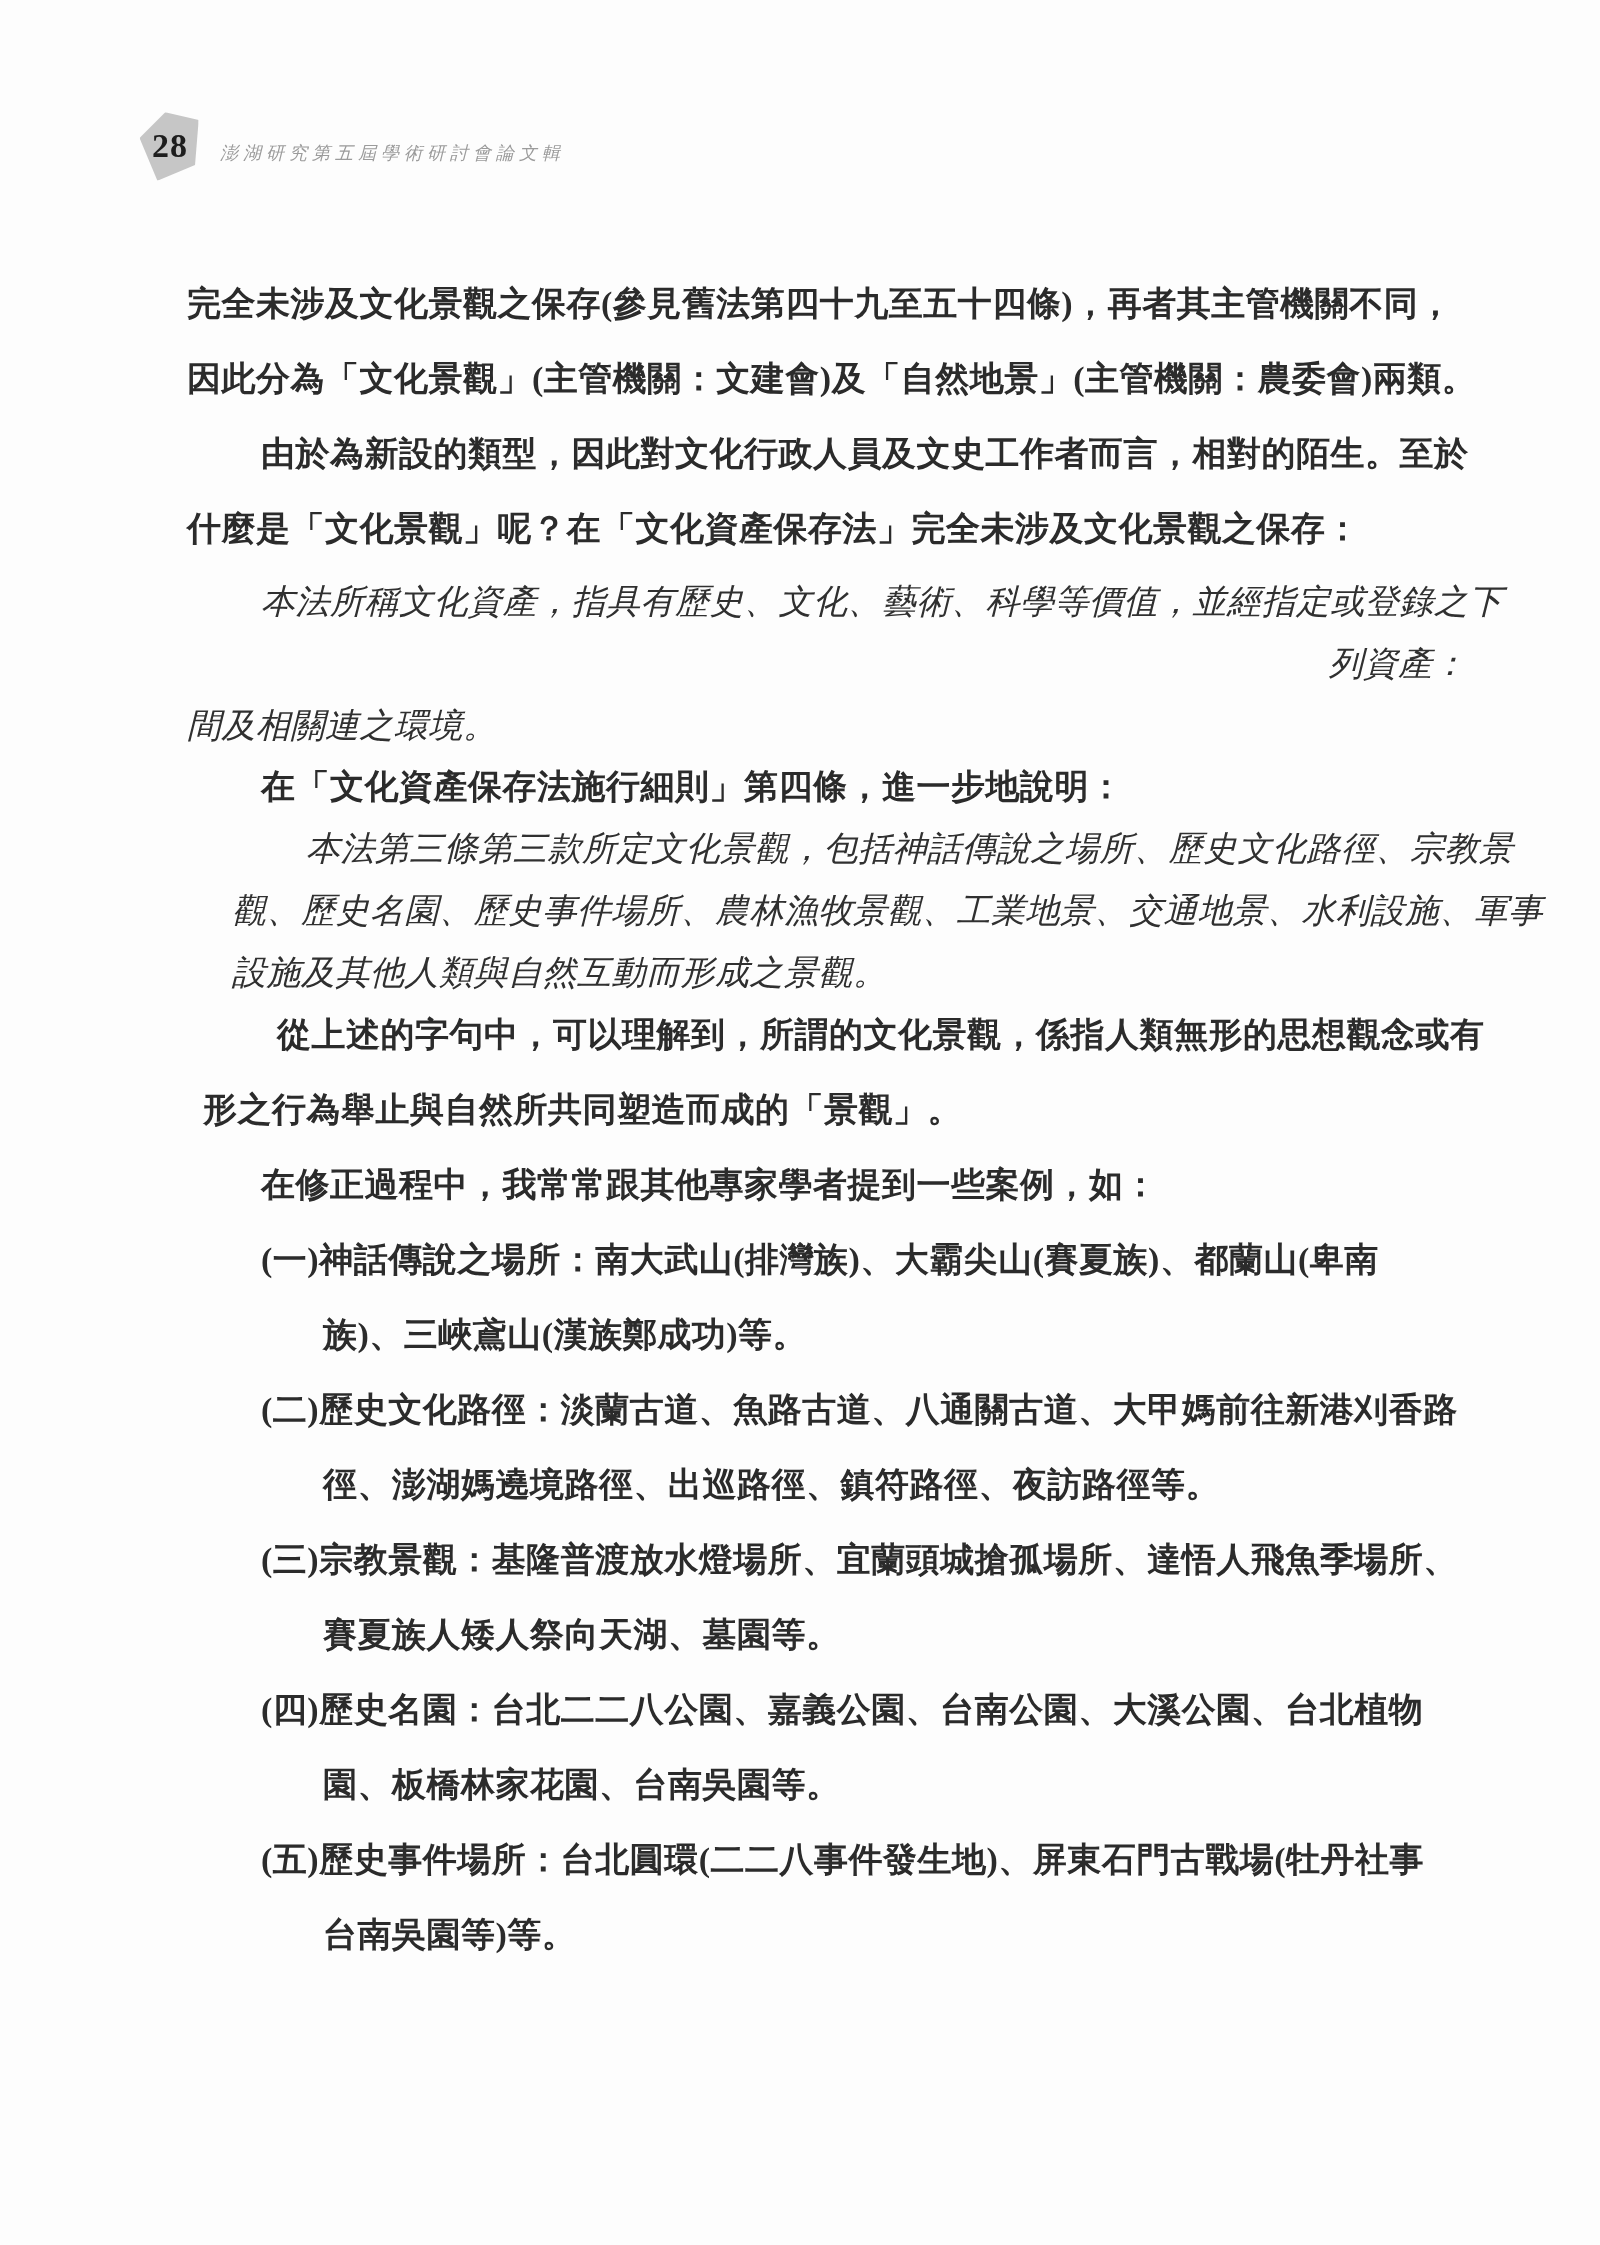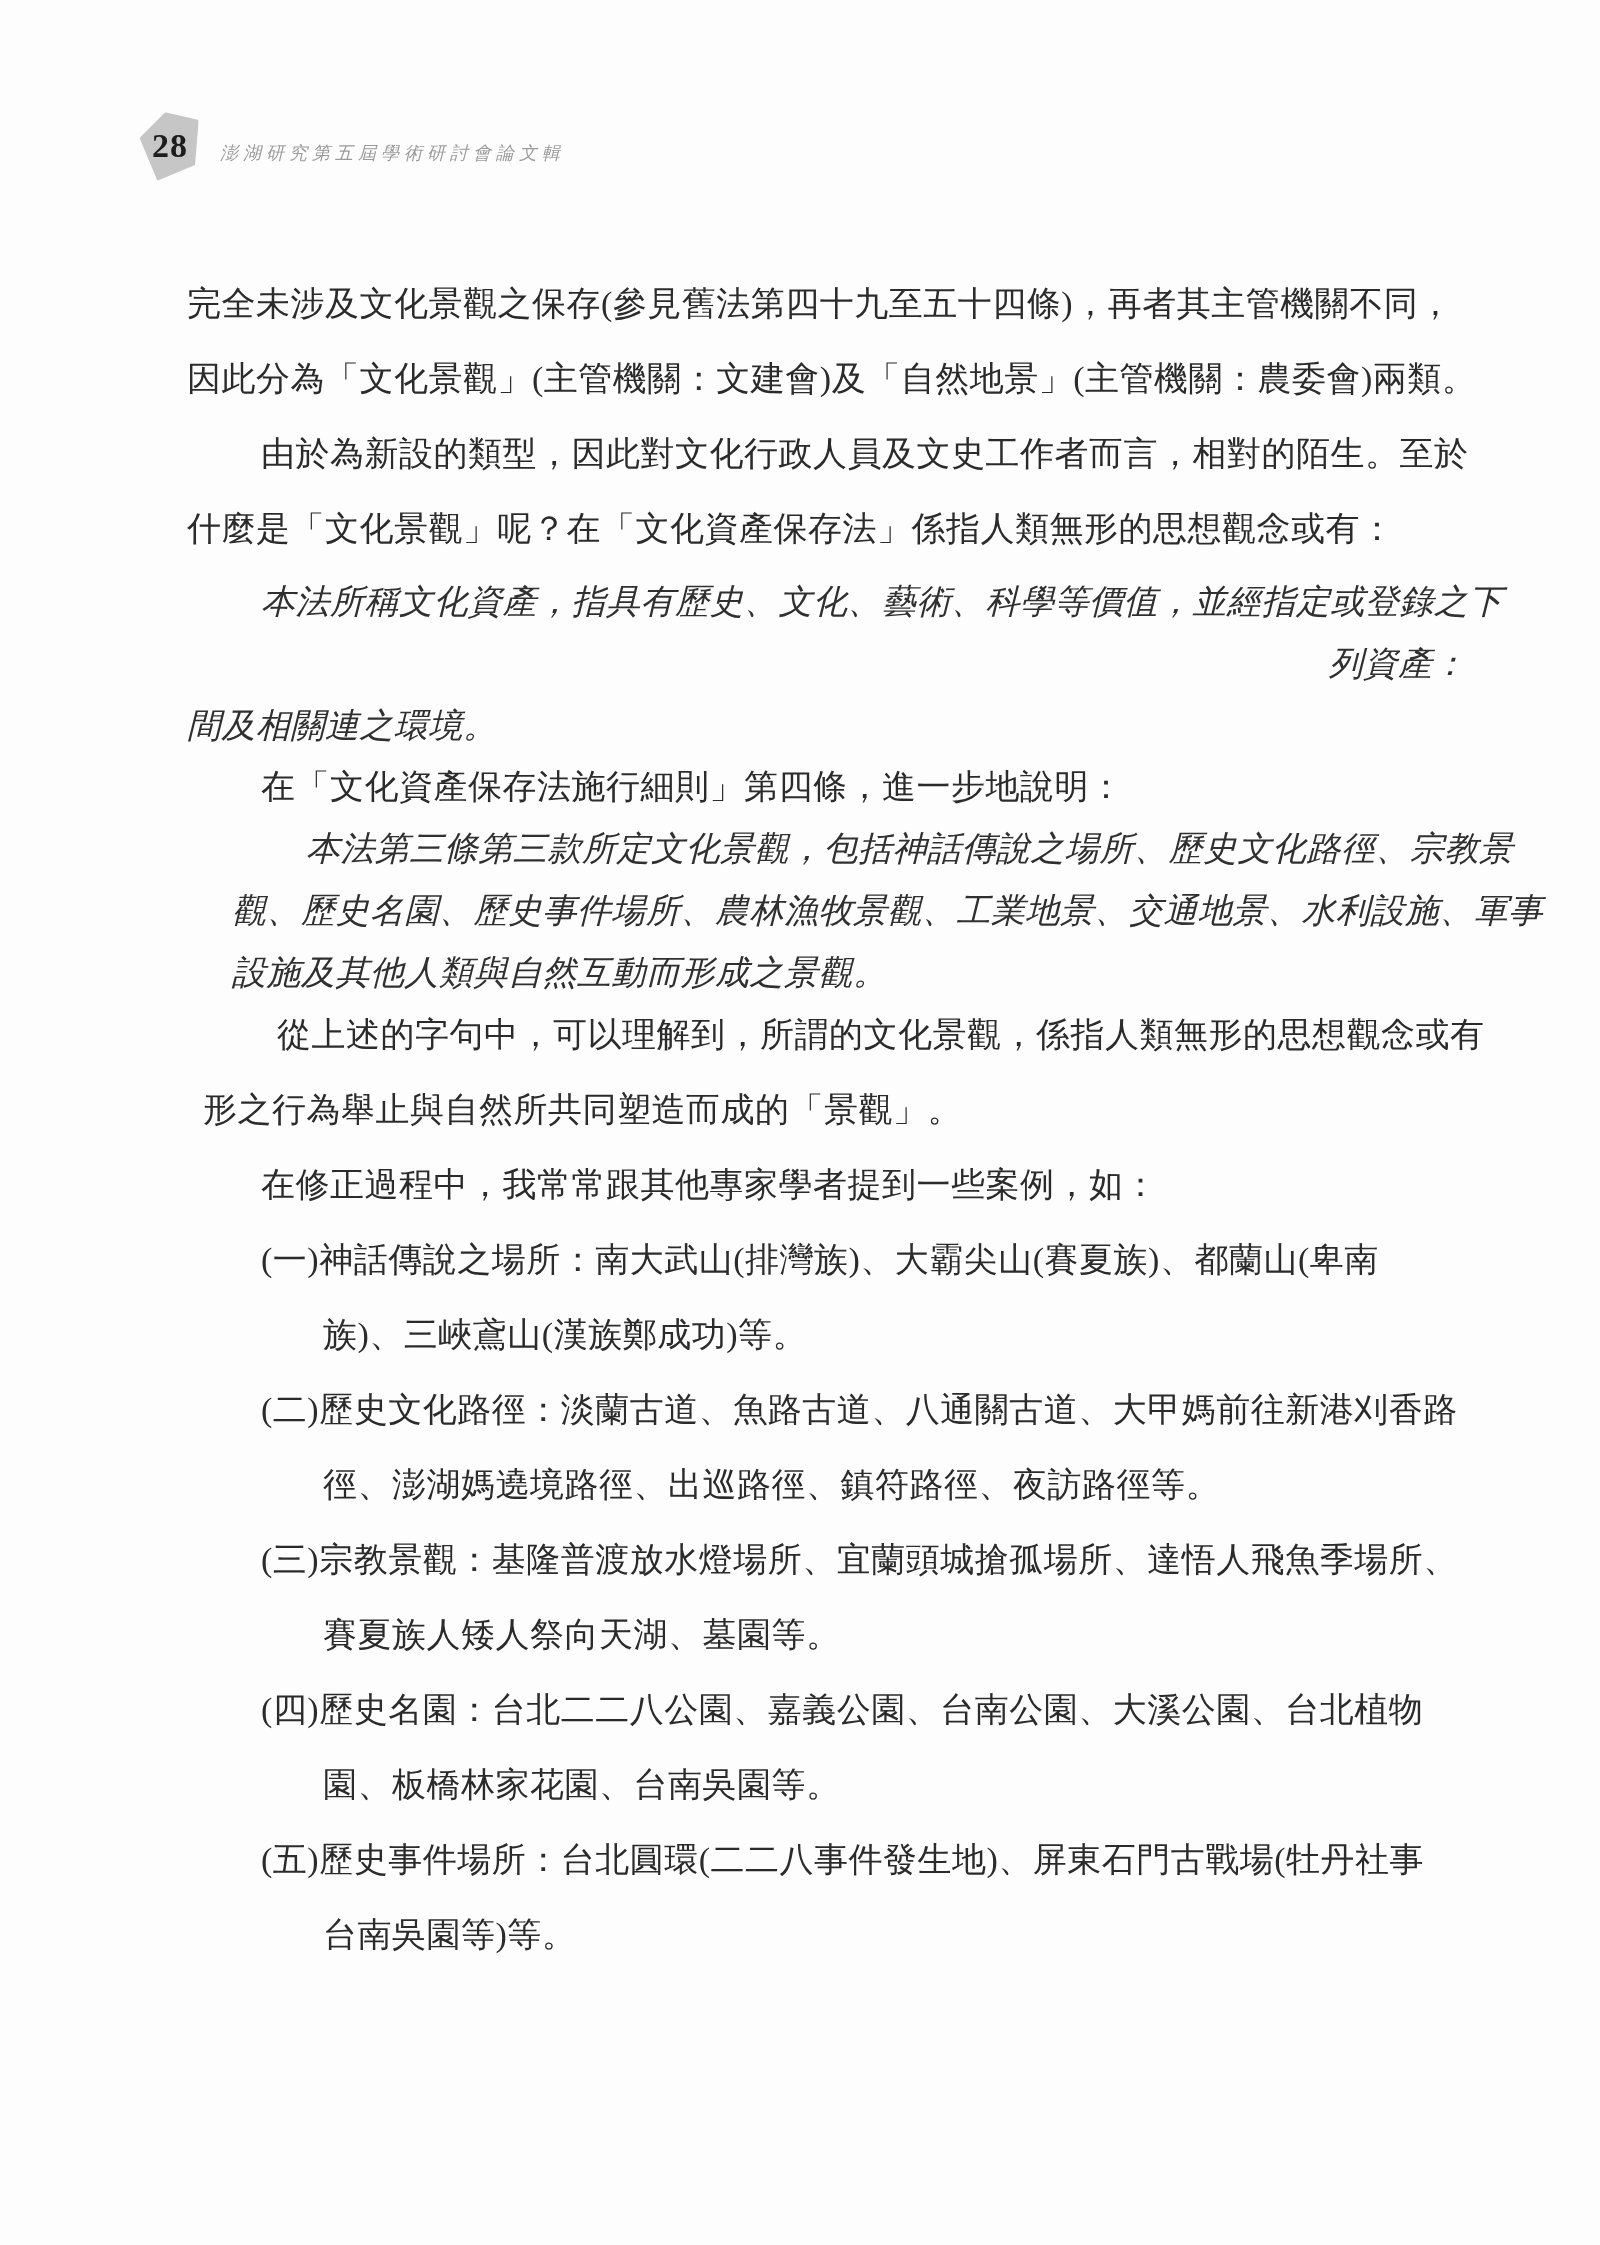--- a/index.html
+++ b/index.html
@@ -56,21 +56,21 @@
     left: 187px;
     width: 1280px;
   }
   .para { margin: 0; }
   .line {
     white-space: nowrap;
     font-size: 34px;
     letter-spacing: 0.5px;
   }
   
-  .n { line-height: 75px; }
+  .n { line-height: 75px; font-weight: bold; }
   
   .q { line-height: 62px; font-style: italic; color: #303030; }
 
   .indent   { padding-left: 74px; }
   .li-first { padding-left: 74px; }
   .li-cont  { padding-left: 136px; }
 
   
   .m-q1 { margin-top: 5px; text-align: right; }
   .m-a  { margin-top: -8px; }
@@ -91,21 +91,21 @@
 
   <div class="document-body">
 
     <div class="para">
       <div class="line n">完全未涉及文化景觀之保存(參見舊法第四十九至五十四條)，再者其主管機關不同，</div>
       <div class="line n">因此分為「文化景觀」(主管機關：文建會)及「自然地景」(主管機關：農委會)兩類。</div>
     </div>
 
     <div class="para">
       <div class="line n indent">由於為新設的類型，因此對文化行政人員及文史工作者而言，相對的陌生。至於</div>
-      <div class="line n">什麼是「文化景觀」呢？在「文化資產保存法」係指人類無形的思想觀念或有：</div>
+      <div class="line n">什麼是「文化景觀」呢？在「文化資產保存法」完全未涉及文化景觀之保存：</div>
     </div>
 
     <div class="para m-q1">
       <div class="line q indent">本法所稱文化資產，指具有歷史、文化、藝術、科學等價值，並經指定或登錄之下</div>
       <div class="line q">列資產：</div>
     </div>
 
     <div class="para">
       <div class="line q">間及相關連之環境。</div>
     </div>

